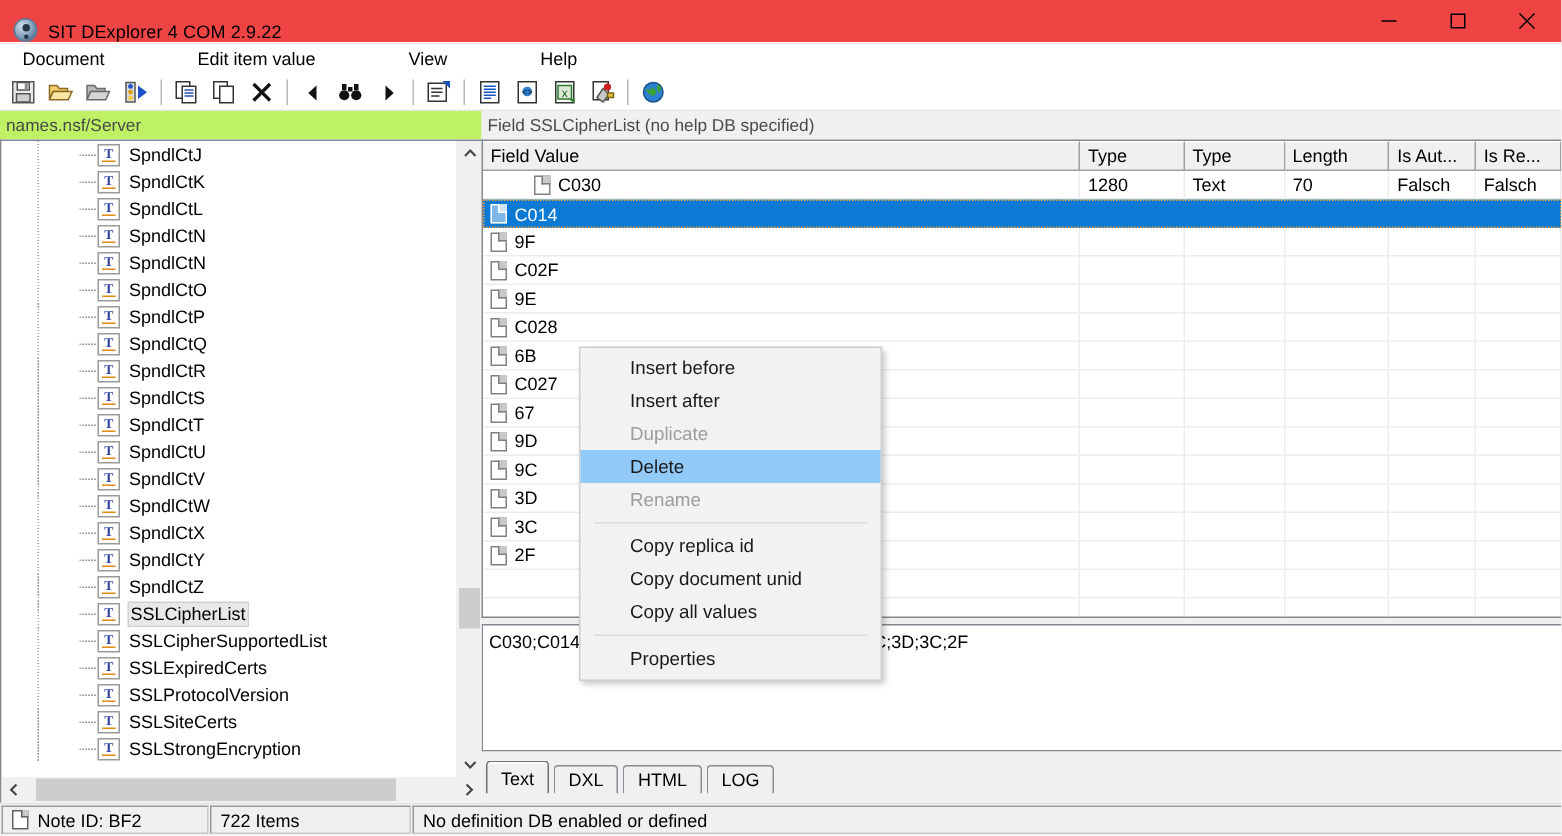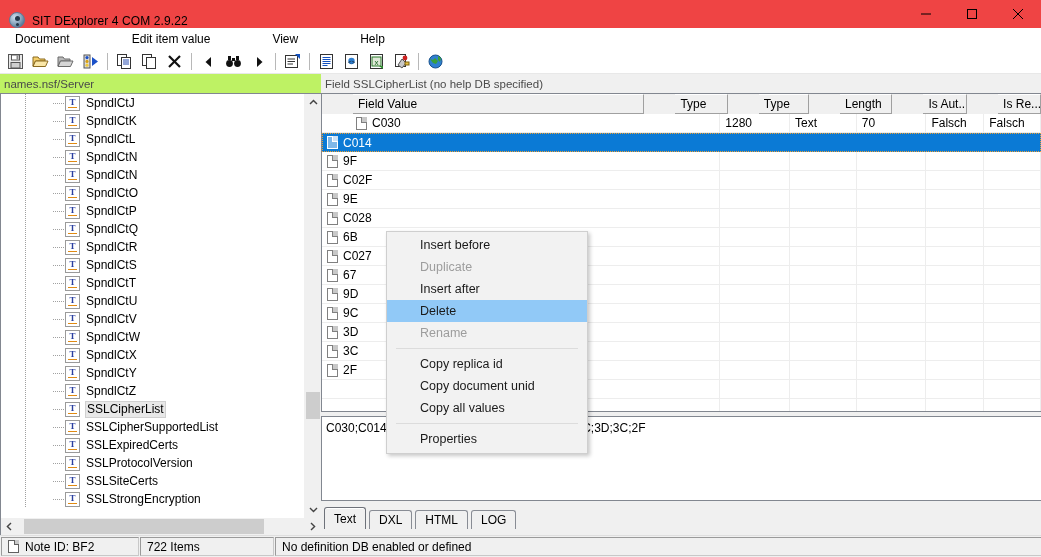--- a/index.html
+++ b/index.html
@@ -242,21 +242,21 @@
     background: #f0f0f0;
   }
   .gh-cell {
     background: #f0f0f0;
     border-right: 1px solid #a0a0a0;
     border-bottom: 1px solid #a0a0a0;
     border-top: 1px solid #ffffff;
     font-size: 12px; color: #000;
     display: flex; align-items: center;
     padding-left: 5px;
-    overflow: hidden; white-space: nowrap; margin-left: 31px;
+    overflow: hidden; white-space: nowrap;
   }
   .grid-body { flex: 1 1 auto; position: relative; overflow: hidden; }
   .grid-row {
     height: 19px;
     display: flex;
     border-bottom: 1px solid #ededed;
   }
   .grid-row.selected { background: #0b7ad5; border-bottom: none; gap: 36px; }
   .grid-row.selected.focus-row {
     outline: 1px dotted #f0a030;
@@ -930,22 +930,22 @@
       <div class="tabstrip" id="tabstrip">
           <div class="tab active">Text</div>
           <div class="tab">DXL</div>
           <div class="tab">HTML</div>
           <div class="tab">LOG</div>
         </div>
     </div>
 
     <div class="ctxmenu" id="ctxmenu">
         <div class="ctx-item">Insert before</div>
+        <div class="ctx-item">Insert after</div>
         <div class="ctx-item disabled">Duplicate</div>
-        <div class="ctx-item">Insert after</div>
         <div class="ctx-item highlight">Delete</div>
         <div class="ctx-item disabled">Rename</div>
         <div class="ctx-sep"></div>
         <div class="ctx-item">Copy replica id</div>
         <div class="ctx-item">Copy document unid</div>
         <div class="ctx-item">Copy all values</div>
         <div class="ctx-sep"></div>
         <div class="ctx-item">Properties</div>
       </div>
   </div>

